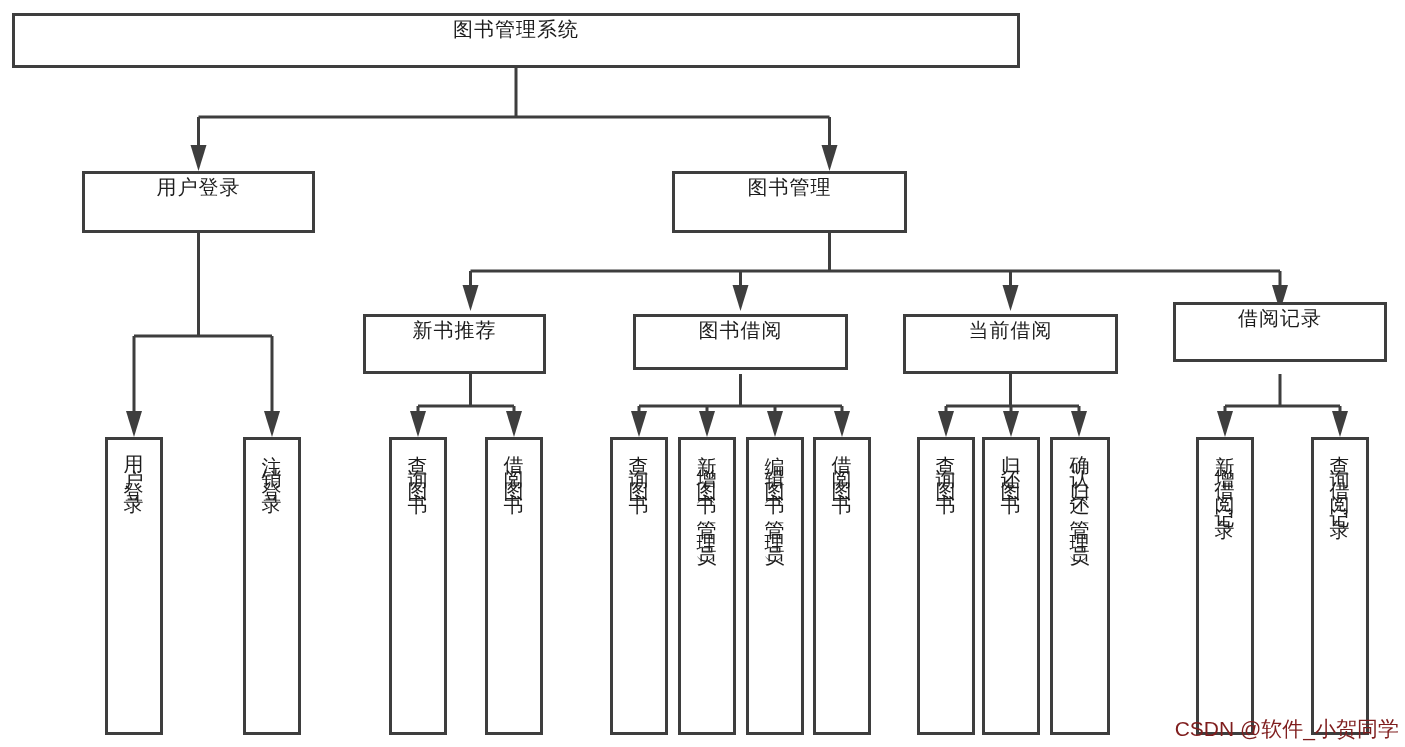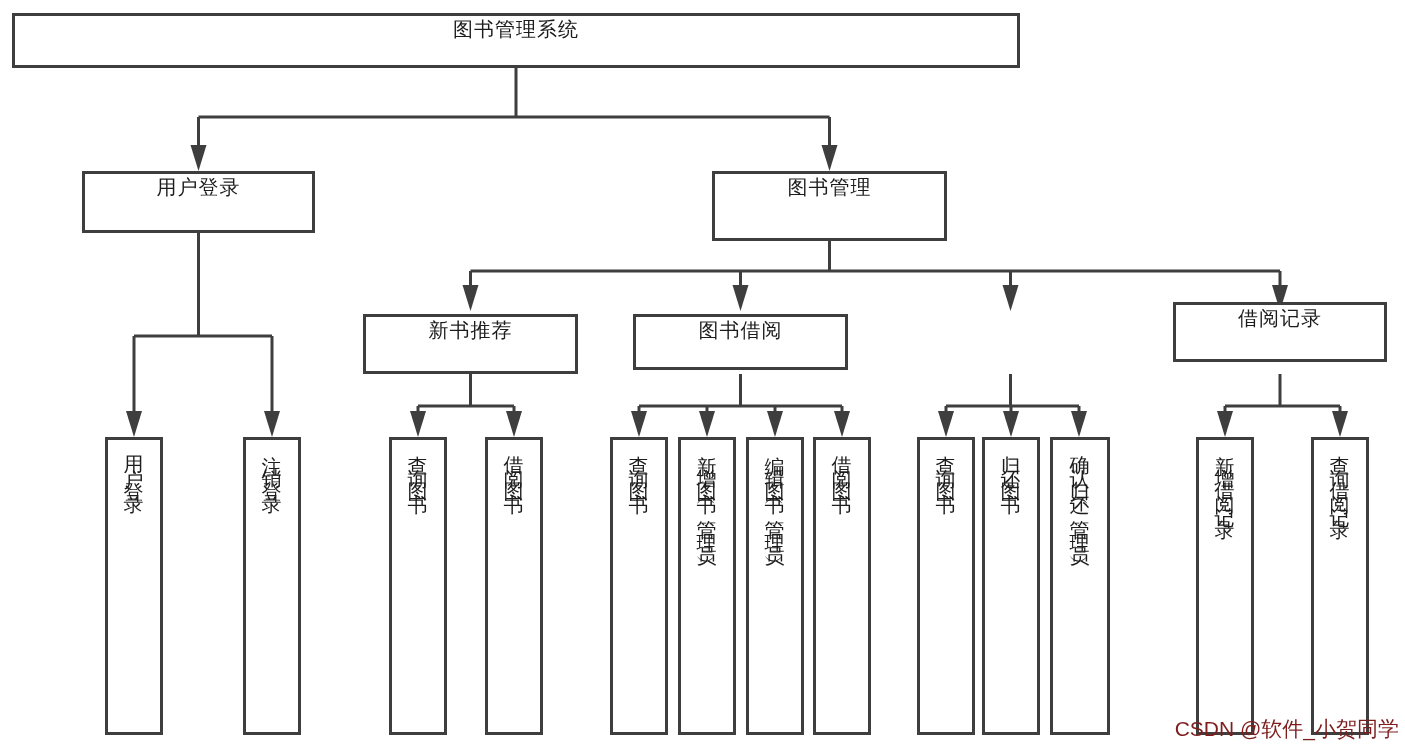--- a/index.html
+++ b/index.html
@@ -99,29 +99,32 @@
     </g>
   </svg>
 
   <div class="node h" style="left:12px; top:13px; width:1008px; height:55px;">
     <span>图书管理系统</span>
   </div>
 
   <div class="node h" style="left:82px; top:171px; width:233px; height:62px;">
     <span>用户登录</span>
   </div>
-  <div class="node h" style="left:712px; top:171px; width:235px; height:70px;">
+  <div class="node h" style="left:672px; top:171px; width:235px; height:62px;">
     <span>图书管理</span>
   </div>
 
-  <div class="node h" style="left:363px; top:314px; width:215px; height:60px;">
+  <div class="node h" style="left:363px; top:314px; width:183px; height:60px;">
     <span>新书推荐</span>
   </div>
   <div class="node h" style="left:633px; top:314px; width:215px; height:56px;">
     <span>图书借阅</span>
+  </div>
+  <div class="node h" style="left:903px; top:314px; width:215px; height:60px;">
+    <span>当前借阅</span>
   </div>
   <div class="node h" style="left:1173px; top:302px; width:214px; height:60px;">
     <span>借阅记录</span>
   </div>
 
   <div class="node v" style="left:105px; top:437px; width:58px; height:298px;">
     <span>用户登录</span>
   </div>
   <div class="node v" style="left:243px; top:437px; width:58px; height:298px;">
     <span>注销登录</span>

